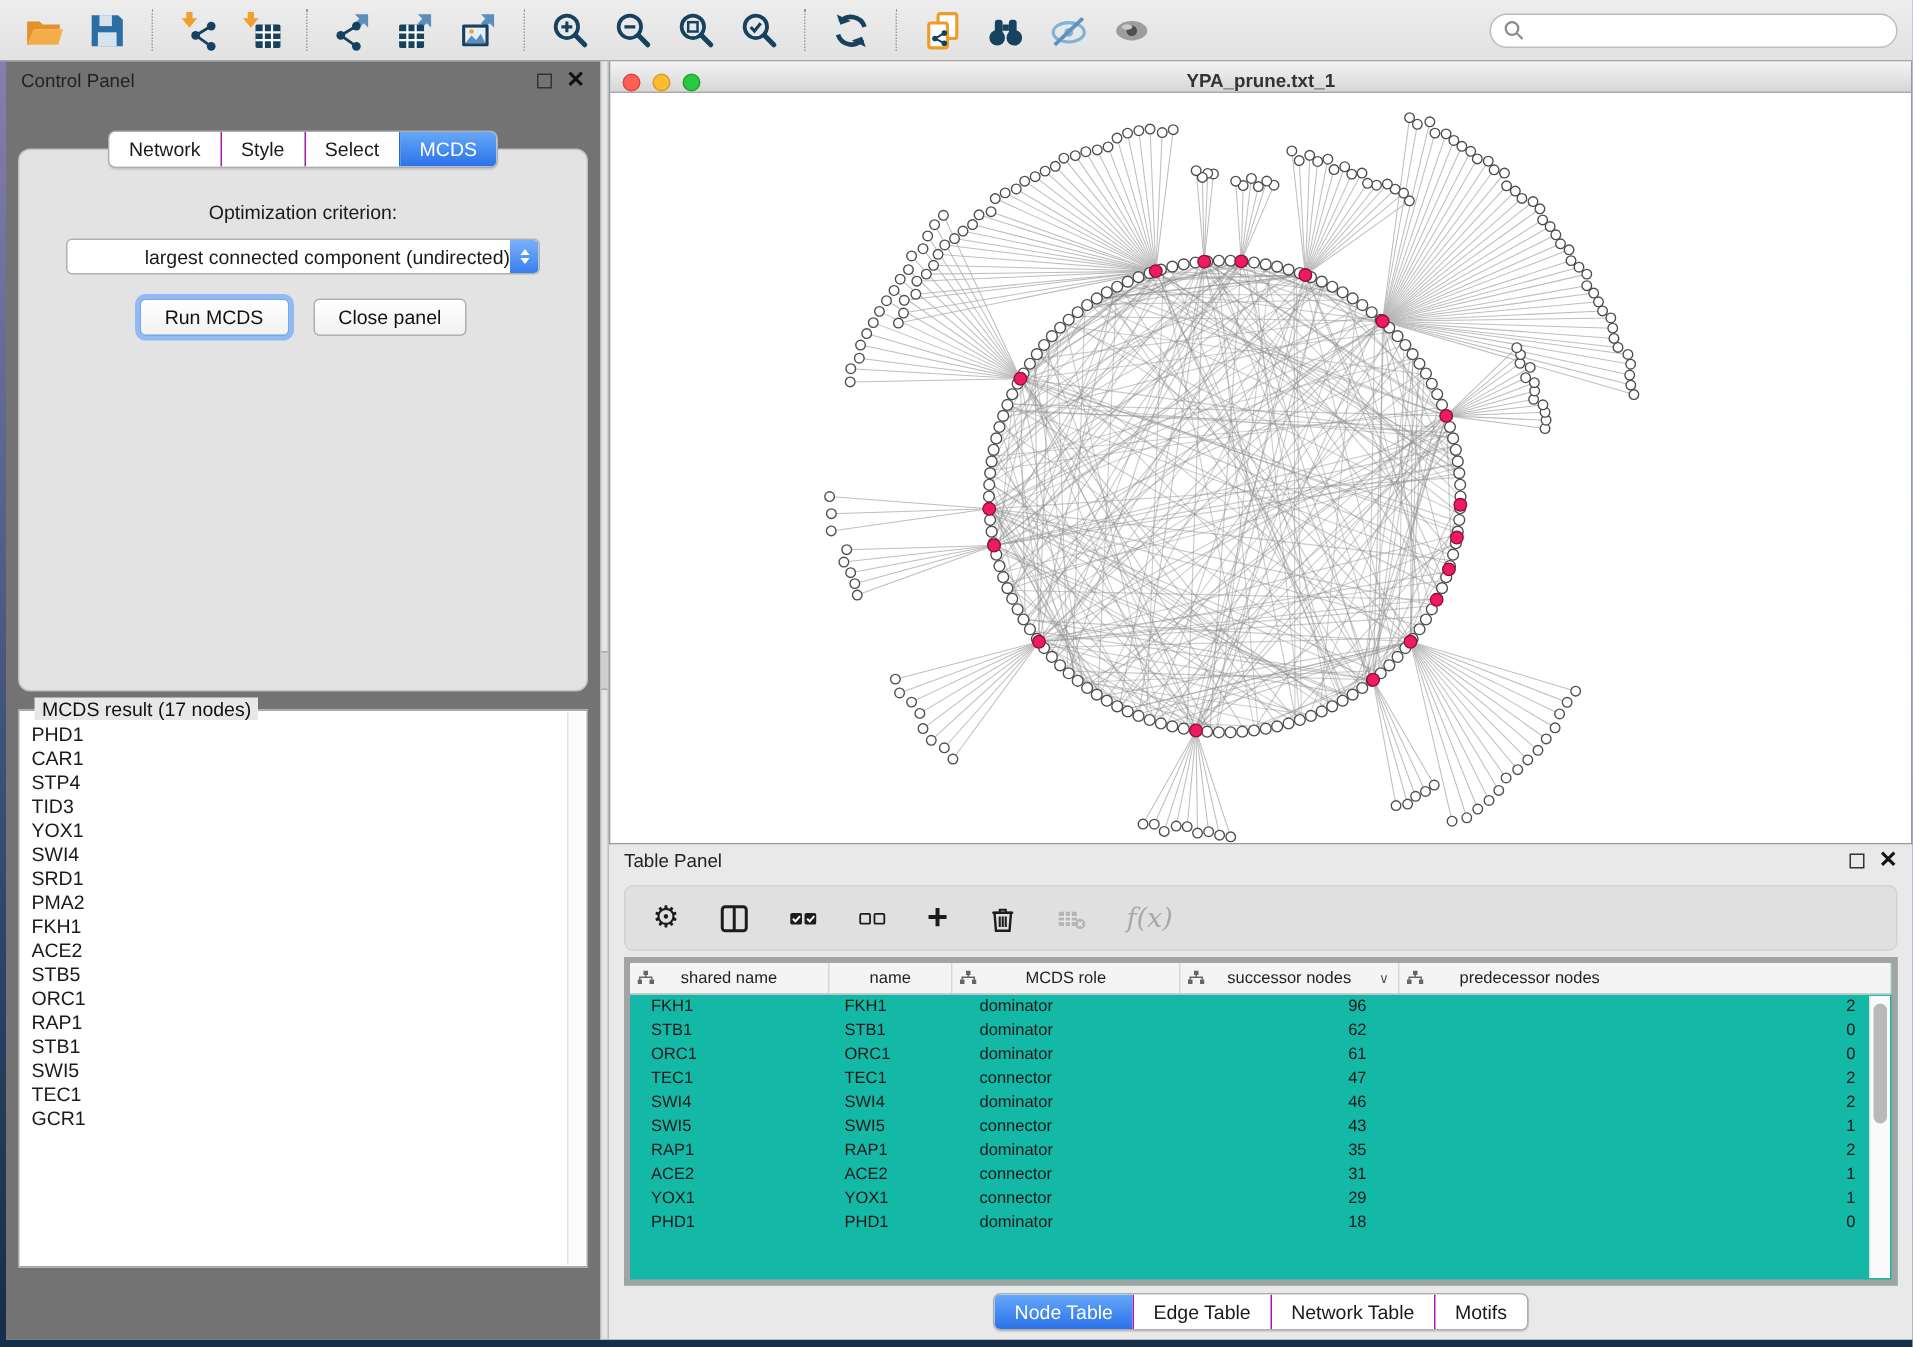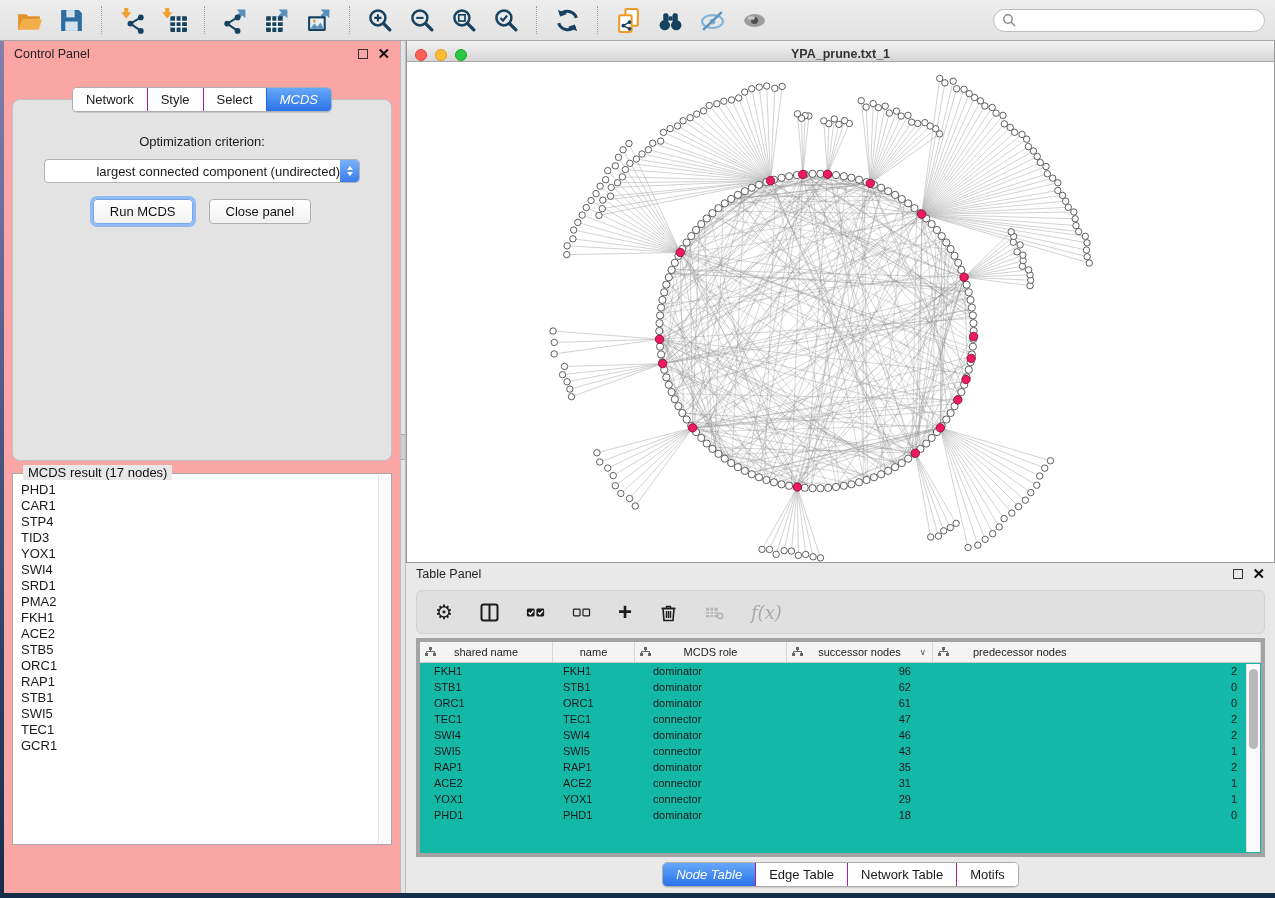--- a/index.html
+++ b/index.html
@@ -21,30 +21,30 @@
   .tsep{ width:1px; height:28px; border-left:1px dotted #9b9b9b; margin:0 7px; }
   .searchbox{
     margin-left:auto; width:272px; height:23px; background:#fff;
     border:1px solid #bdbdbd; border-radius:12px; display:flex; align-items:center; padding:0 8px; gap:5px;
   }
   .searchbox input{ border:none; outline:none; flex:1; font:12px "Liberation Sans",sans-serif; background:transparent; }
   
   .window{ position:absolute; top:41px; left:4px; right:0; bottom:5px; background:#e8e8e8; display:flex; flex-direction:column; }
   .workspace{ flex:1; display:flex; min-height:0; }
   
-  .control-panel{ width:396px; display:flex; flex-direction:column; background:#fca5a5; }
+  .control-panel{ width:396px; display:flex; flex-direction:column; background:#737373; }
   .panel-head{ height:26px; display:flex; align-items:center; padding:0 10px; }
   .panel-title{ font-size:12.5px; color:#222; }
   .panel-icons{ margin-left:auto; display:flex; gap:9px; align-items:center; }
   .float-ic{ width:10px; height:10px; border:1.6px solid #333; display:inline-block; }
   .close-ic{ font-size:15px; font-weight:700; color:#111; line-height:10px; }
   .seg-tabs{ display:flex; background:#fff; border:1px solid #adadad; border-radius:5px; overflow:hidden; width:max-content; margin:20px auto -13px; position:relative; z-index:3; box-shadow:0 1px 1px rgba(0,0,0,.12); }
   .seg{ padding:4px 13px; font-size:13px; color:#1a1a1a; border-left:1px solid #a21caf; cursor:default; background:#fff; }
   .seg:first-child{ border-left:none; }
-  .seg.active{ background:linear-gradient(#66a8f8,#2a72ea); color:#fff; border-left-color:#2a68d8;font-style:italic; }
+  .seg.active{ background:linear-gradient(#66a8f8,#2a72ea); color:#fff; border-left-color:#2a68d8; }
   .subpanel{
     margin:0 8px; height:362px; background:#e3e3e3; border:1px solid #c2c2c2;
     border-radius:8px; padding:34px 14px 12px; text-align:center;
   }
   .opt-label{ font-size:13px; margin-bottom:10px; }
   .selectbox{
     width:316px; height:24px; margin:0 auto 16px; background:#fff; border:1px solid #b2b2b2;
     border-radius:4px; display:flex; align-items:center; overflow:hidden;
   }
   .selectbox .sel-text{ flex:1; text-align:right; padding-left:9px; font-size:13px; white-space:nowrap; }

